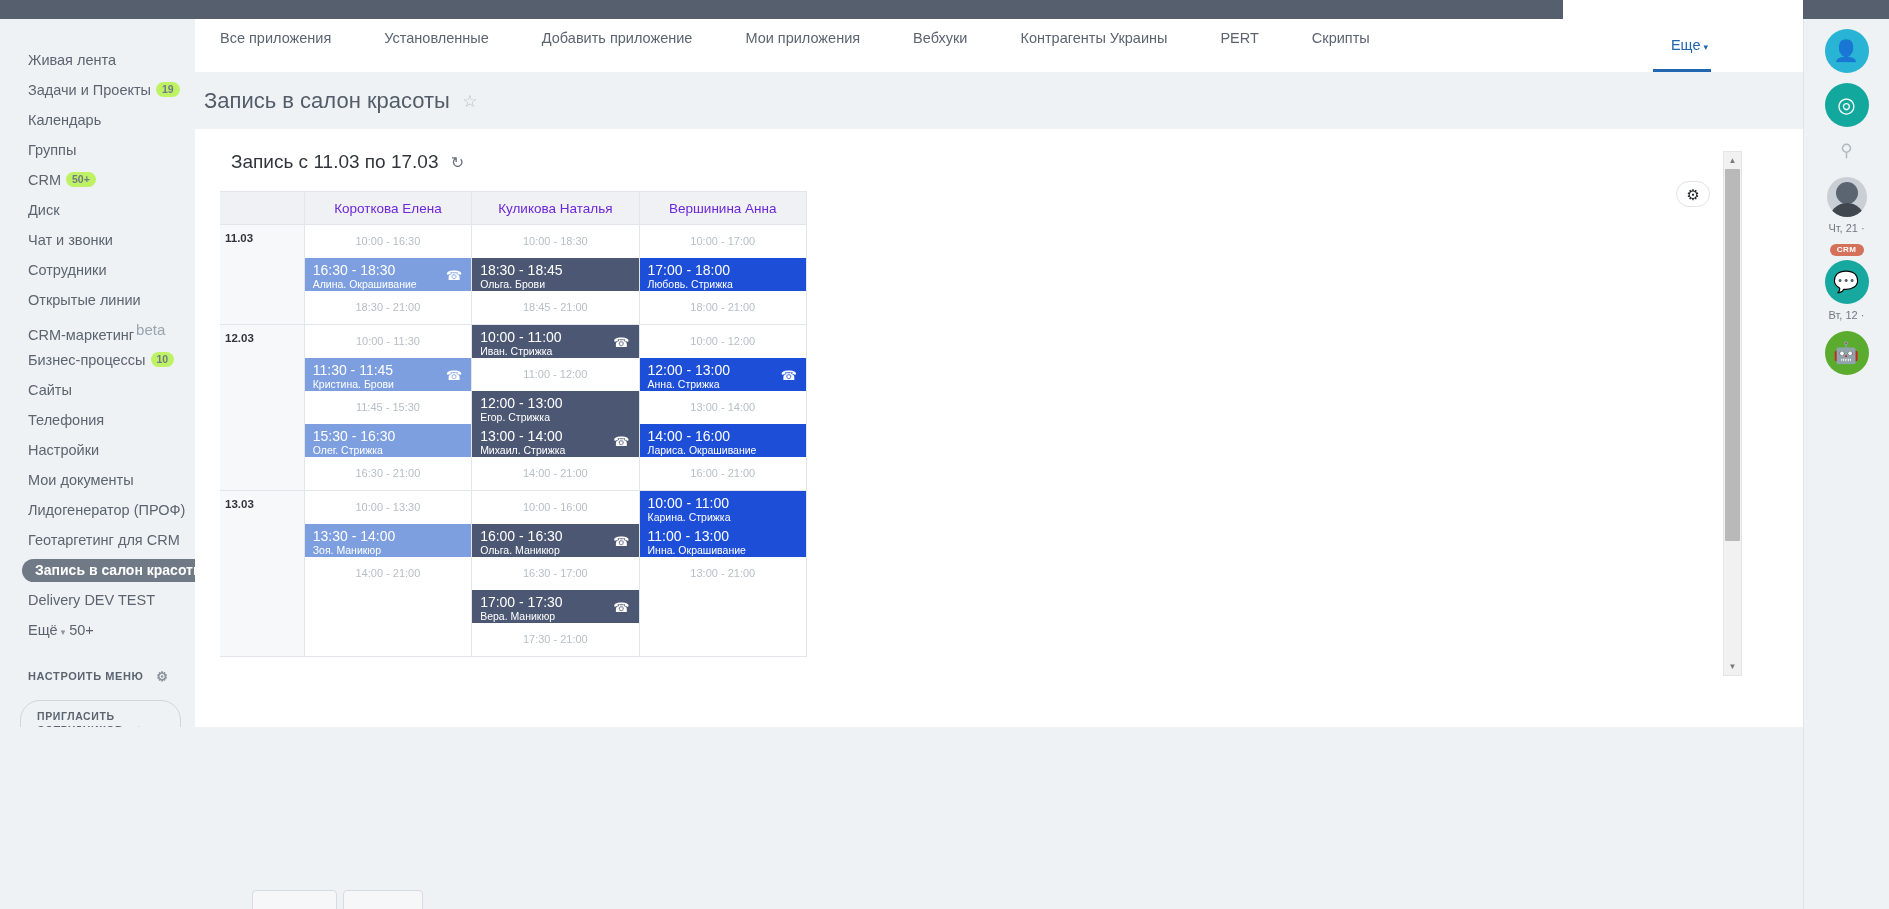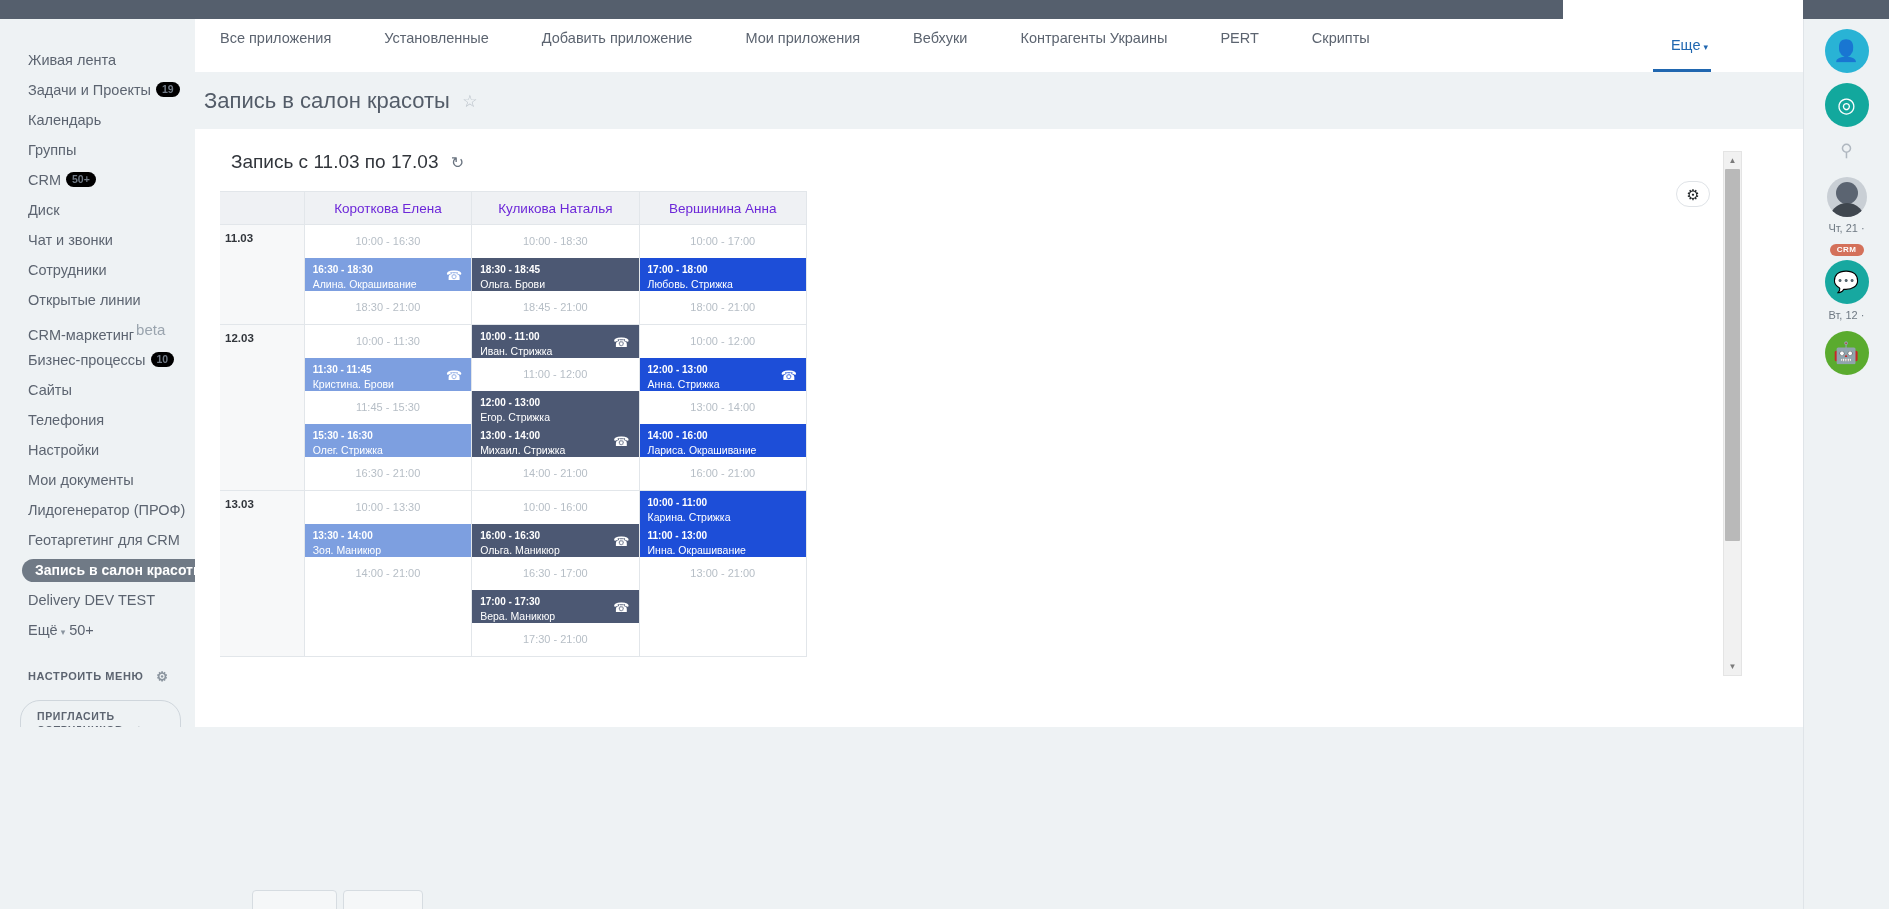--- a/index.html
+++ b/index.html
@@ -17,21 +17,21 @@
   .topstrip-green .lbl { color:#fff; font-size:11px; font-weight:bold; letter-spacing:.5px;
       text-align:center; line-height:19px; display:block; }
   .topstrip-white { position:absolute; left:1563px; top:0; width:240px; height:19px; background:#fff; }
   .topstrip-white2 { position:absolute; left:1803px; top:0; width:86px; height:19px; background:#555f6d; }
 
   
   .sidebar { position:absolute; left:0; top:27px; width:181px; height:708px; background:#eef2f4; }
   .sb-item { height:30px; line-height:30px; padding-left:28px; font-size:14.5px; color:#5c6470;
      white-space:nowrap; position:relative; }
   .sb-item.first { margin-top:18px; }
-  .sb-item .badge { display:inline-block; background:#000000; color:#707a86; border-radius:9px;
+  .sb-item .badge { display:inline-block; background:#bef264; color:#707a86; border-radius:9px;
      font-size:10.5px; font-weight:bold; padding:1px 6px; line-height:13px; vertical-align:2px;
      margin-left:5px; }
   .sb-item .beta { font-size:15px; color:#9aa4ae; vertical-align:5px; margin-left:2px; }
   .sb-item.active { color:#fff; }
   .sb-item.active .pill { display:inline-block; background:#707a86; color:#fff; border-radius:14px;
      padding:4px 13px; font-size:14px; font-weight:bold; line-height:15px; }
   .sb-item.active { padding-left:22px; line-height:normal; padding-top:4px; }
   .sb-more { height:30px; line-height:30px; padding-left:28px; font-size:14.5px; color:#5c6470; }
   .sb-more .caret { font-size:9px; color:#8a949e; margin-left:3px; }
   .sb-config { margin-top:24px; padding-left:28px; font-size:11px; font-weight:bold;
@@ -63,21 +63,21 @@
   .sched { margin-left:16px; width:587px; border-collapse:collapse; }
   .sched th { background:#eff1f4; border:1px solid #e2e6ea; height:33px;
      font-size:13.5px; font-weight:normal; color:#6d28d9; }
   .sched th.corner { width:84px; background:#eff1f4; border-left:0; }
   .sched td.datecell { width:84px; background:#f7f8f9; border:1px solid #e2e6ea;
       border-left:0; font-size:11.5px; font-weight:bold; color:#32363c;
       vertical-align:top; padding:7px 0 0 5px; }
   .sched td.col { width:167px; border:1px solid #e2e6ea; padding:0; vertical-align:top; }
   .freeslot { height:33px; line-height:33px; text-align:center; color:#b6bec6; font-size:11px; }
   .booking { position:relative; padding:6px 8px 6px 8px; height:33px; color:#fff; }
-  .booking .bt { font-size:10px; font-weight:bold; line-height:12px; }
+  .booking .bt { font-size:14px; font-weight:normal; line-height:12px; }
   .booking .bn { font-size:10.5px; line-height:13px; margin-top:2px; }
   .booking .ph { position:absolute; right:9px; top:50%; transform:translateY(-50%);
       font-size:13px; color:#fff; }
   .c-blue   { background:#7d9fe0; }
   .c-dark   { background:#4c5873; }
   .c-green  { background:#1d4ed8; }
 
   
   .gearbtn { position:absolute; right:-12px; top:52px; width:34px; height:26px;
      background:#fff; border:1px solid #dfe3e7; border-radius:14px;

